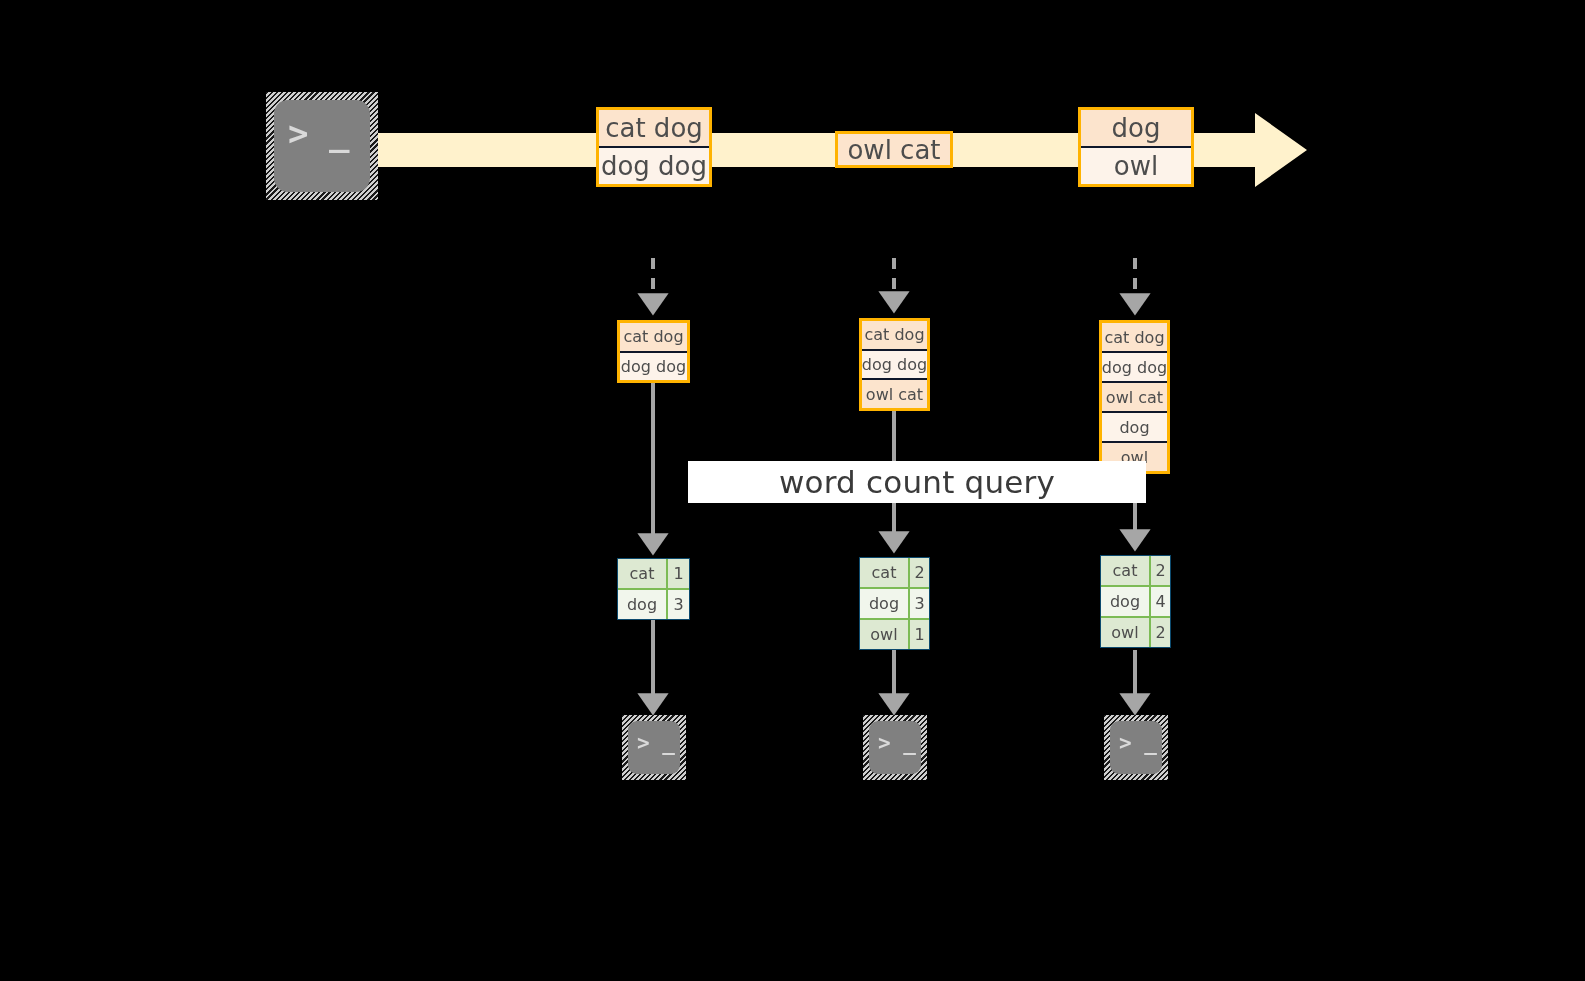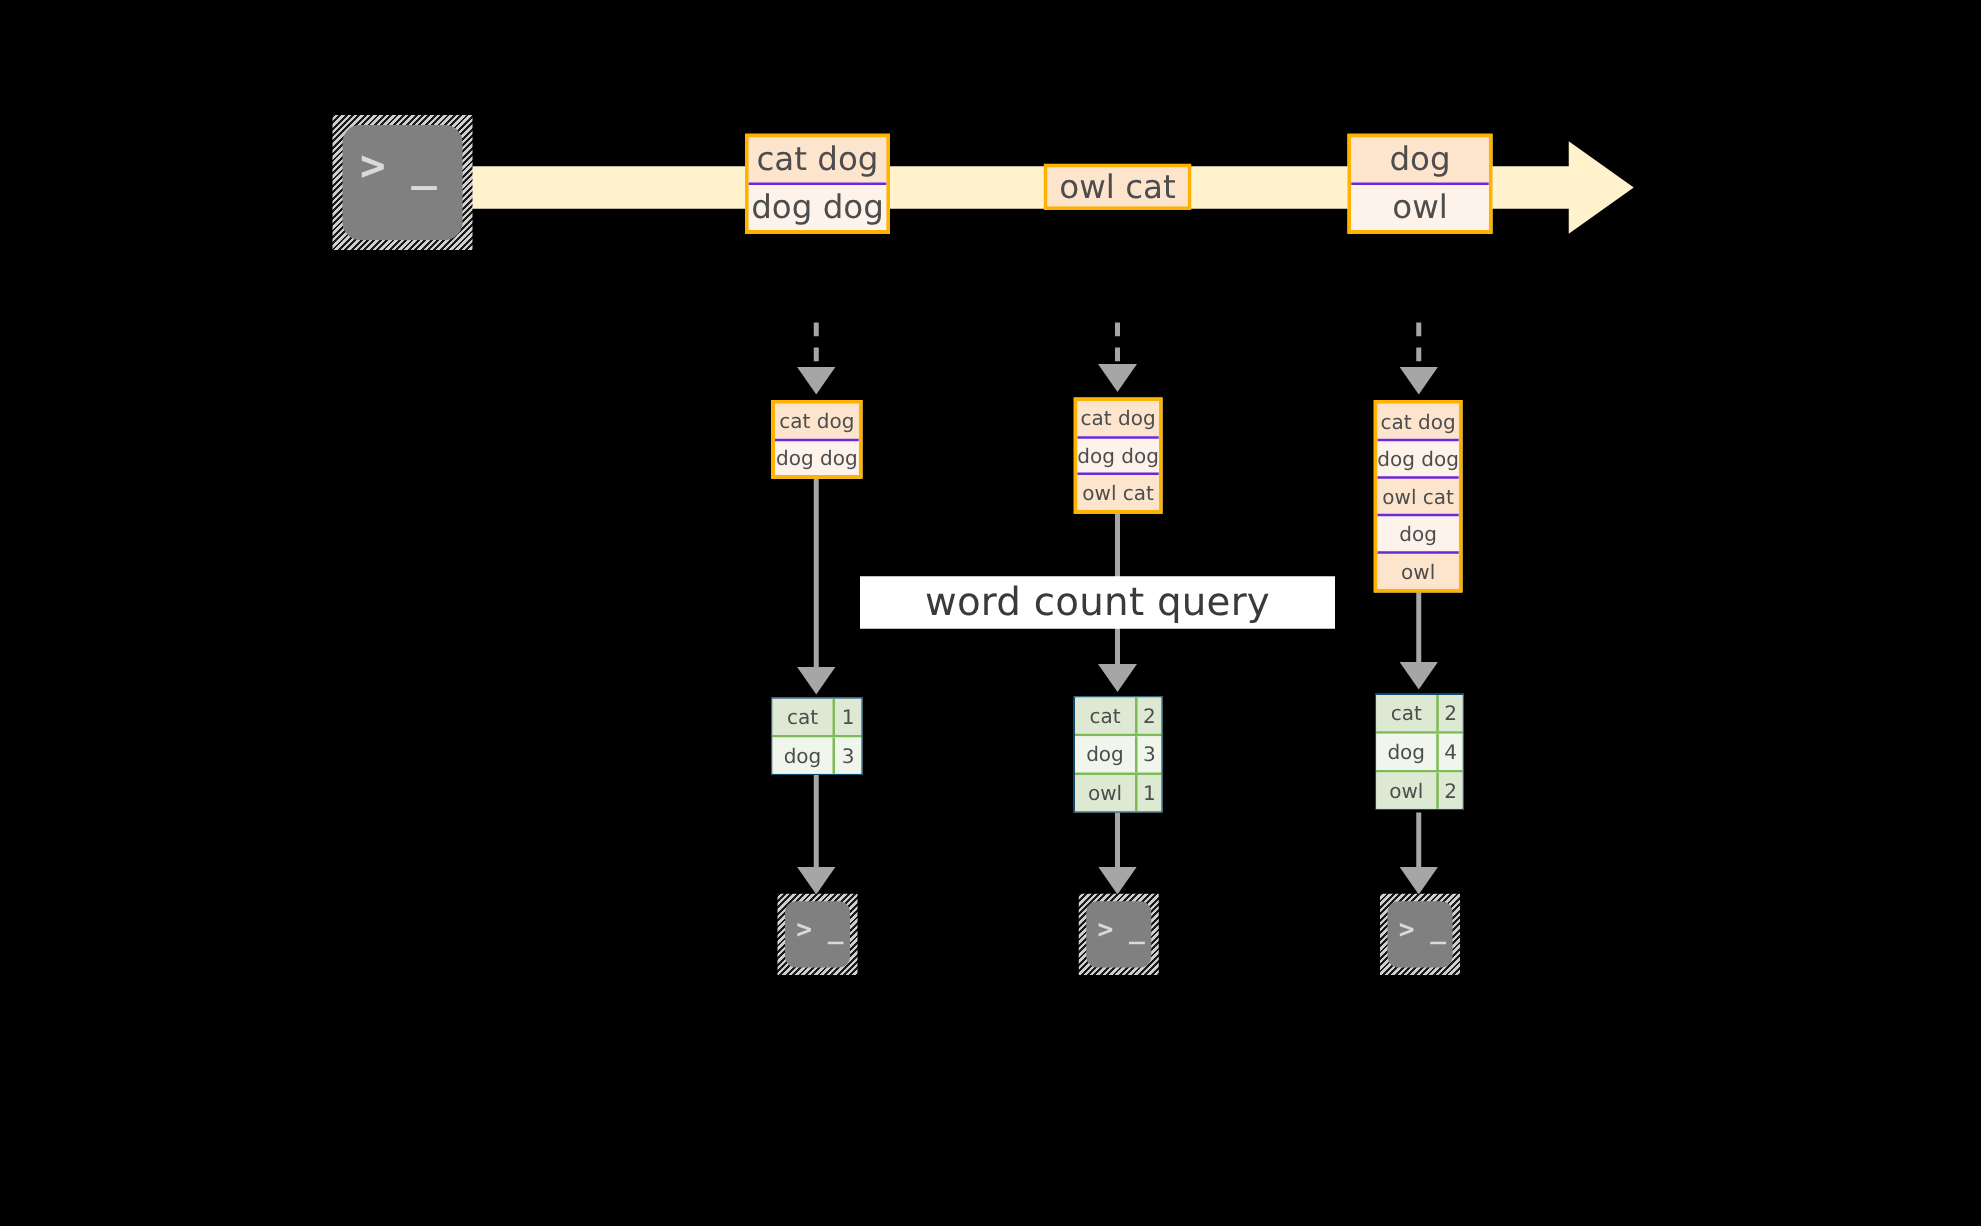--- a/index.html
+++ b/index.html
@@ -84,21 +84,21 @@
     flex: 1 1 auto;
     display: flex;
     align-items: center;
     justify-content: center;
     box-sizing: border-box;
     white-space: nowrap;
     color: #4d4d4d;
   }
   .recbox .row.shade-a { background: #fce4cd; }
   .recbox .row.shade-b { background: #fdf3ea; }
-  .recbox .row + .row { border-top: 2px solid #6d28d9; }
+  .recbox .row + .row { border-top: 2px solid #0f172a; }
 
   
   .stream-box .row { font-size: 26px; }
 
   
   .batch-box .row { font-size: 16px; }
 
   
   .restable {
     position: absolute;
@@ -205,21 +205,21 @@
   </div>
 
   <div class="recbox batch-box" style="left:1099px; top:320px; width:71px; height:154px;">
     <div class="row shade-a">cat dog</div>
     <div class="row shade-b">dog dog</div>
     <div class="row shade-a">owl cat</div>
     <div class="row shade-b">dog</div>
     <div class="row shade-a">owl</div>
   </div>
 
-  <div class="query-band" style="left:688px; top:461px; width:380px; height:42px;">
+  <div class="query-band" style="left:688px; top:461px; width:458px; height:42px;">
     <span>word count query</span>
   </div>
 
   <div class="restable" style="left:617px; top:558px; width:73px; height:62px;">
     <div class="trow shade-a">
       <div class="cell word">cat</div>
       <div class="cell count">1</div>
     </div>
     <div class="trow shade-b">
       <div class="cell word">dog</div>

